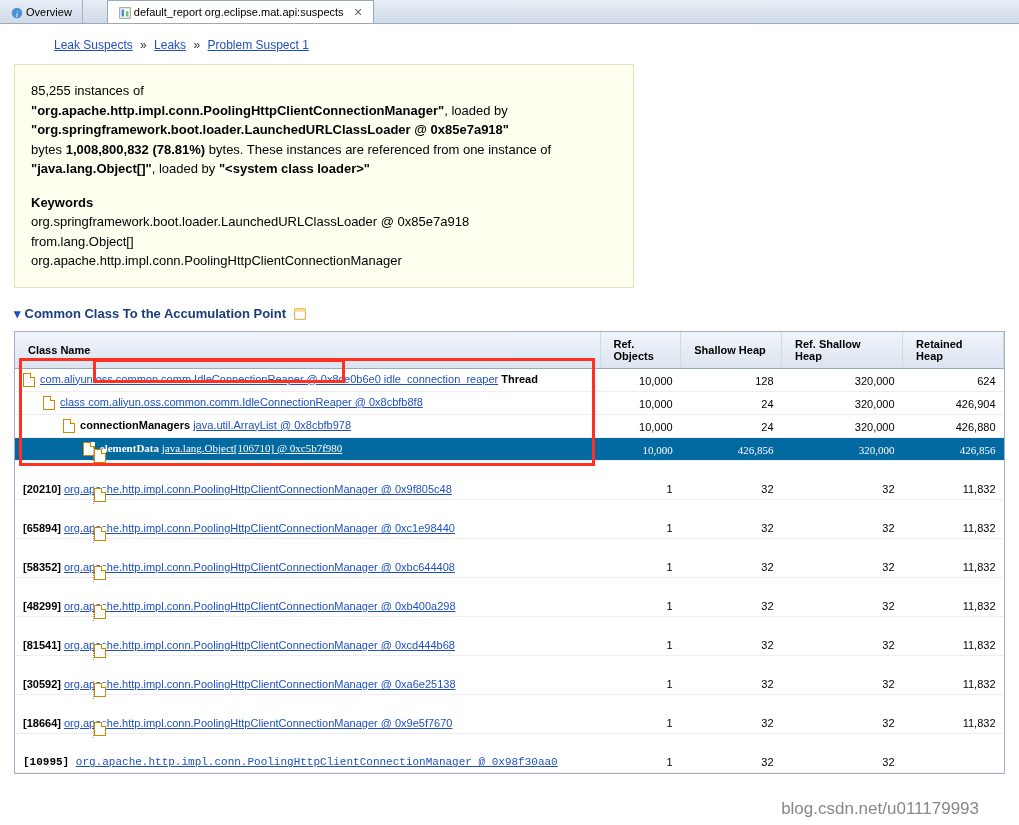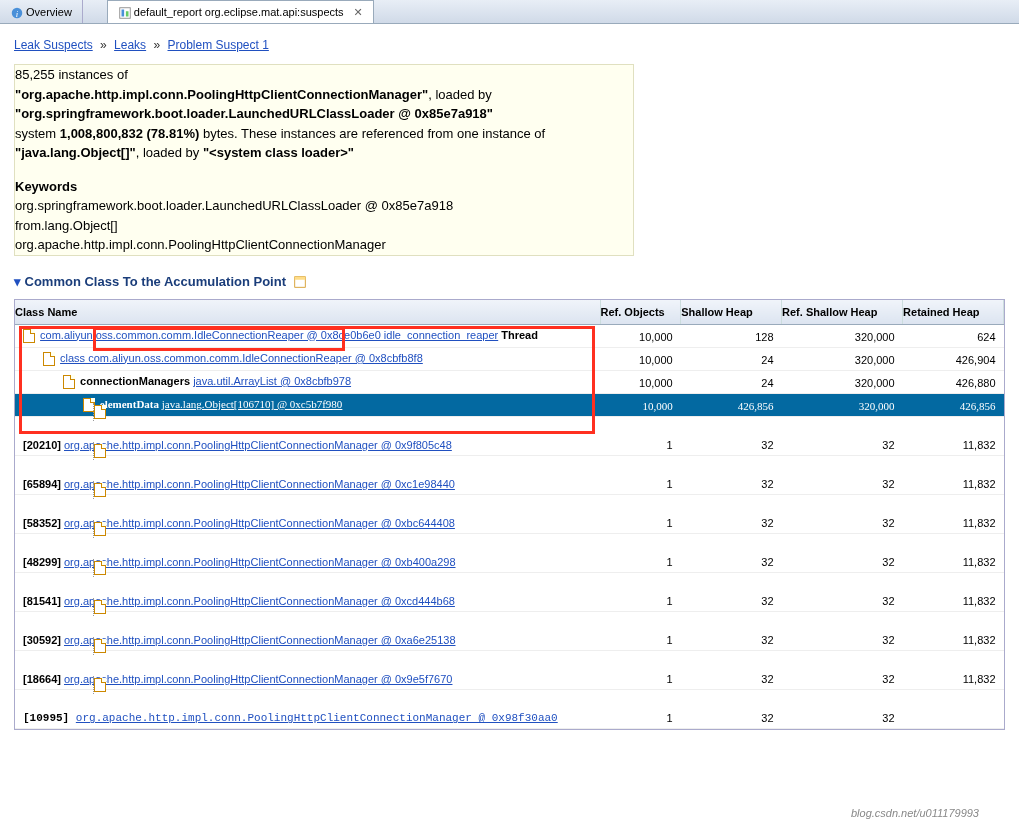--- a/index.html
+++ b/index.html
@@ -2,47 +2,47 @@
 <html><head>
 <meta charset="utf-8">
 <style>
 * { box-sizing: border-box; margin: 0; padding: 0; }
 body { font-family: Verdana, Arial, sans-serif; font-size: 12px; background: #fff; color: #000; width: 1019px; height: 825px; overflow: hidden; }
 .tabs { display: flex; background: linear-gradient(#e8eef6,#d0dae8); border-bottom: 1px solid #9ab; height: 24px; }
 .tab { display: flex; align-items: center; padding: 2px 10px; border-right: 1px solid #aac; font-size: 11px; gap: 4px; }
 .tab.active { background: #fff; border-top: 1px solid #9ab; border-left: 1px solid #9ab; border-right: 1px solid #9ab; margin-left: 24px; }
 .tab svg { width: 14px; height: 14px; }
 .content { padding: 14px; }
-.breadcrumb { font-size: 12px; margin-bottom: 12px; }
+.breadcrumb { font-size: 12px; margin-bottom: 12px; margin-left: 40px; }
 .breadcrumb a { color: #2050c0; text-decoration: underline; }
 .breadcrumb span.sep { margin: 0 4px; color: #333; }
 .section-hdr { font-weight: bold; color: #1a3d7a; font-size: 13px; margin: 8px 0; }
 .arrow { color: #2050c0; margin-right: 4px; }
-.desc-box { background: #fffff0; border: 1px solid #e0e0c0; width: 620px; font-size: 13px; line-height: 1.5; }
+.desc-box { background: #fffff0; border: 1px solid #e0e0c0; padding: 16px; width: 620px; font-size: 13px; line-height: 1.5; }
 .desc-box b { font-weight: bold; }
 .desc-box .kw-hdr { font-weight: bold; margin-top: 14px; }
 .table-wrap { border: 1px solid #aac; margin-top: 10px; position: relative; }
 table { border-collapse: collapse; width: 100%; font-size: 11px; }
-thead th { background: linear-gradient(#f0f4fa,#dce4f0); border-bottom: 1px solid #9ab; border-right: 1px solid #cdd; padding: 6px 0; font-weight: bold; text-align: left; }
+thead th { background: linear-gradient(#f0f4fa,#dce4f0); border-bottom: 1px solid #9ab; border-right: 1px solid #cdd; padding: 6px 13px; font-weight: bold; text-align: left; }
 thead th.num { text-align: left; }
 tbody td { padding: 4px 8px; border-bottom: 1px solid #eee; vertical-align: bottom; }
 tbody tr.sel td { background: #0369a1; color: #fff; font-family: Liberation Serif, serif; }
 tbody tr.sel td a { color: #fff; }
 td.num { text-align: right; }
 td a { color: #2050c0; text-decoration: underline; }
 .tree-cell { white-space: nowrap; overflow: visible; }
 .indent { display: inline-block; }
 .icon-doc { display: inline-block; width: 12px; height: 14px; background: #fff; border: 1px solid #c80; vertical-align: middle; margin-right: 2px; position: relative; }
 .icon-doc::after { content: ""; position: absolute; right: -1px; top: -1px; width: 4px; height: 4px; background: #ffe; border-left: 1px solid #c80; border-bottom: 1px solid #c80; }
 .dotted { border-left: 1px dotted #999; display: inline-block; height: 18px; vertical-align: middle; }
 .highlight-box { position: absolute; border: 3px solid #ff3020; pointer-events: none; }
 .hb1 { left: 4px; top: 26px; width: 576px; height: 108px; }
 .hb2 { left: 78px; top: 27px; width: 252px; height: 24px; }
 .smallicon { display: inline-block; width: 12px; height: 12px; vertical-align: middle; }
-.semi { color: #888; font-size: 11px; position: absolute; right: 40px; bottom: 6px; font-style: italic; }
+.semi { color: #888; font-size: 17px; position: absolute; right: 40px; bottom: 6px; }
 </style>
 </head>
 <body>
 
 <div class="tabs">
   <div class="tab">
     <span class="smallicon">
       <svg viewBox="0 0 16 16">
           <circle cx="8" cy="8" r="6" fill="#4a90d9"></circle>
           <text x="8" y="12" text-anchor="middle" fill="#fff" font-size="10" font-family="serif" font-style="italic">i</text>
@@ -70,21 +70,21 @@
     <a href="#">Leaks</a>
     <span class="sep">»</span>
     <a href="#">Problem Suspect 1</a>
   </div>
 
 
   <div class="desc-box">
     <span>85,255</span><span> instances of</span><br>
     <b>"org.apache.http.impl.conn.PoolingHttpClientConnectionManager"</b><span>, loaded by</span><br>
     <b>"org.springframework.boot.loader.LaunchedURLClassLoader @ 0x85e7a918"</b><br>
-    <span>system </span><b>1,008,800,832 (78.81%)</b><span> bytes. These instances are referenced from one instance of </span><b>"java.lang.Object[]"</b><span>, loaded by </span><b>"&lt;system class loader&gt;"</b>
+    <span>bytes </span><b>1,008,800,832 (78.81%)</b><span> bytes. These instances are referenced from one instance of </span><b>"java.lang.Object[]"</b><span>, loaded by </span><b>"&lt;system class loader&gt;"</b>
     <div class="kw-hdr">Keywords</div>
     <div>org.springframework.boot.loader.LaunchedURLClassLoader @ 0x85e7a918</div>
     <div>from.lang.Object[]</div>
     <div>org.apache.http.impl.conn.PoolingHttpClientConnectionManager</div>
   </div>
 
   <div class="section-hdr" style="margin-top:18px">
     <span class="arrow">▾</span><span>Common Class To the Accumulation Point</span>
     <span class="smallicon" style="margin-left:4px">
       <svg viewBox="0 0 16 16">

